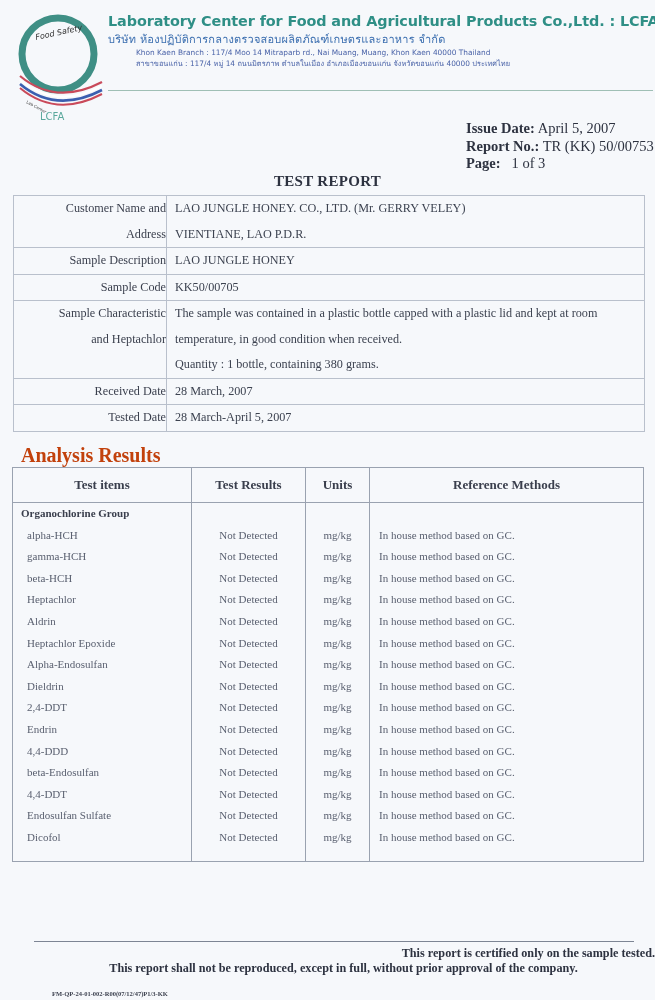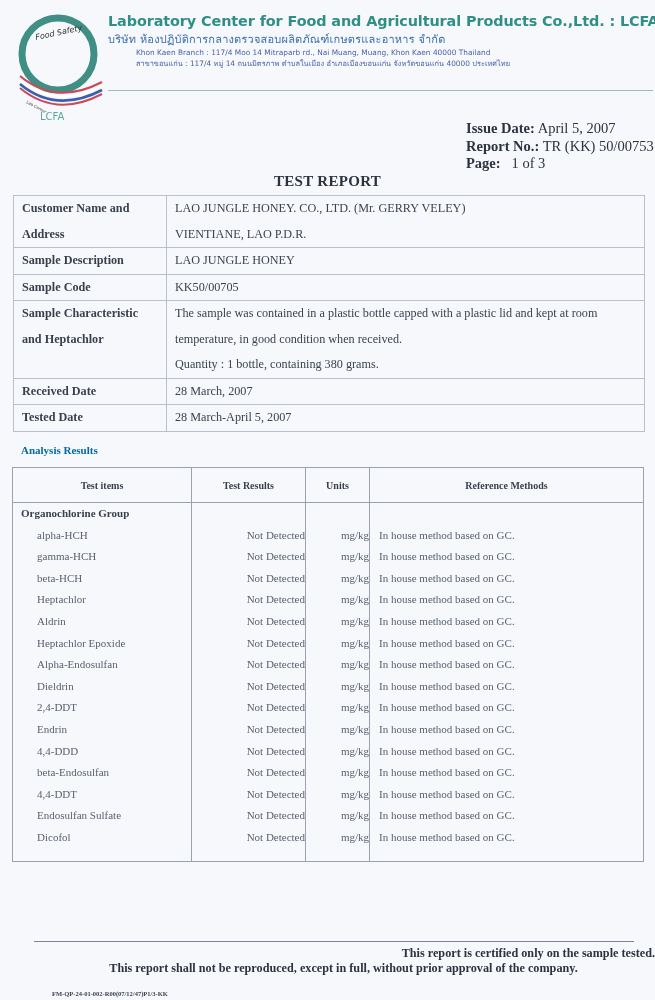--- a/index.html
+++ b/index.html
@@ -21,31 +21,31 @@
 
   .meta { left:466px; top:104px; font-size:14.5px; line-height:17.5px; color:#2d3240;margin-top:16px; }
   .meta b { font-weight:bold; }
 
   .doc-title { left:0; width:655px; top:173px; text-align:center; font-size:15px; font-weight:bold; color:#2d3240; letter-spacing:0.3px; }
 
   
   table { border-collapse:collapse; }
   .info { left:13px; top:195px; width:632px; }
   .info td { border:1px solid #b9c0cc; font-size:12.2px; vertical-align:top; padding:0 0 0 8px; }
-  .info td.lbl { width:144px; font-weight:bold; color:#3a3f4d; }
+  .info td.lbl { width:144px; font-weight:normal; color:#3a3f4d;text-align:right; }
   .info .ln { height:25.5px; line-height:25.5px; white-space:nowrap; }
 
-  .sec-title { left:21px; top:444px; font-size:11px; font-weight:bold; color:#0369a1; }
+  .sec-title { left:21px; top:444px; font-size:20px; font-weight:bold; color:#c2410c; }
 
   
   .res { left:12px; top:467px; width:632px; }
-  .res th { border:1px solid #9aa2b0; height:32px; font-size:10px; font-weight:bold; color:#3a3f4d; }
+  .res th { border:1px solid #9aa2b0; height:32px; font-size:13px; font-weight:bold; color:#3a3f4d; }
   .res td { font-size:11px; color:#5a6070; border-left:1px solid #9aa2b0; border-right:1px solid #9aa2b0; padding:0; height:21.6px; line-height:21.6px; white-space:nowrap; }
-  .res td.item { padding-left:24px; }
-  .res td.c { text-align:right;font-family:Liberation Serif, serif; }
+  .res td.item { padding-left:14px; }
+  .res td.c { text-align:center;font-family:Liberation Serif, serif; }
   .res td.ref { padding-left:9px; }
   .res tr.grp td { font-weight:bold; color:#3a3f4d; padding-top:0; }
   .res tr.grp td.item { padding-left:8px; }
   .res tr.last td { border-bottom:1px solid #9aa2b0; height:34px; }
 
   .foot-rule { left:34px; top:941px; width:600px; height:1px; background:#7d8594; }
   .foot1 { left:0; width:655px; top:946px; text-align:right; font-size:12.2px; font-weight:bold; color:#2d3240; }
   .foot2 { left:16px; width:655px; top:961px; text-align:center; font-size:12.2px; font-weight:bold; color:#2d3240; }
   .formcode { left:52px; top:990px; font-size:6.5px; color:#3a3f4d; font-weight:bold; }
 </style>

